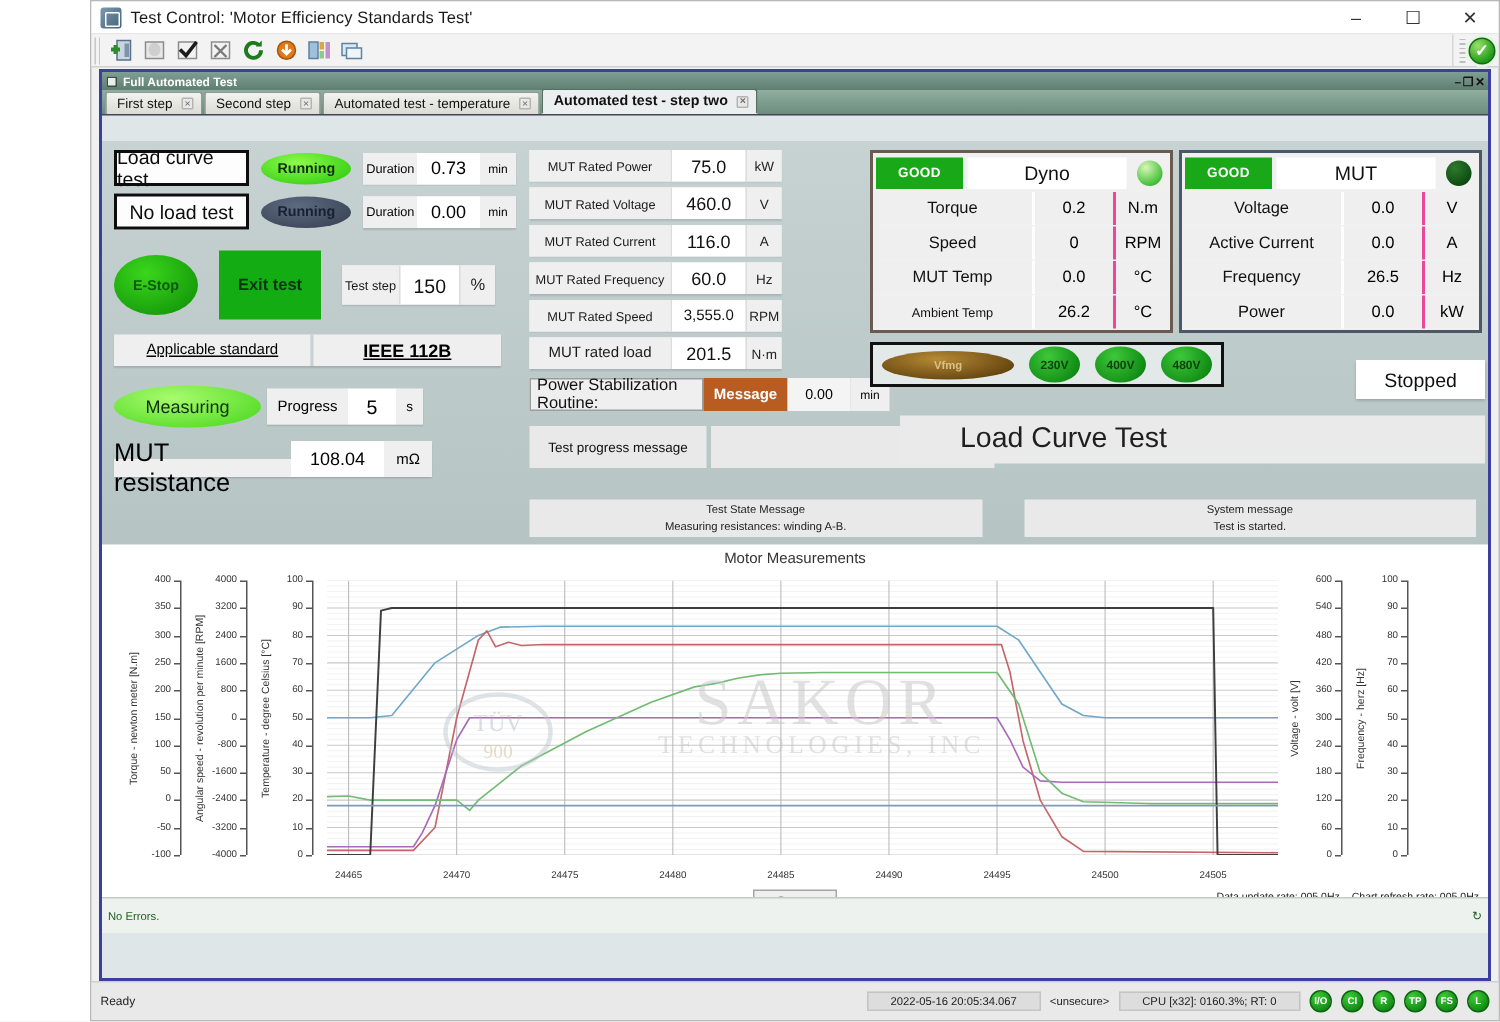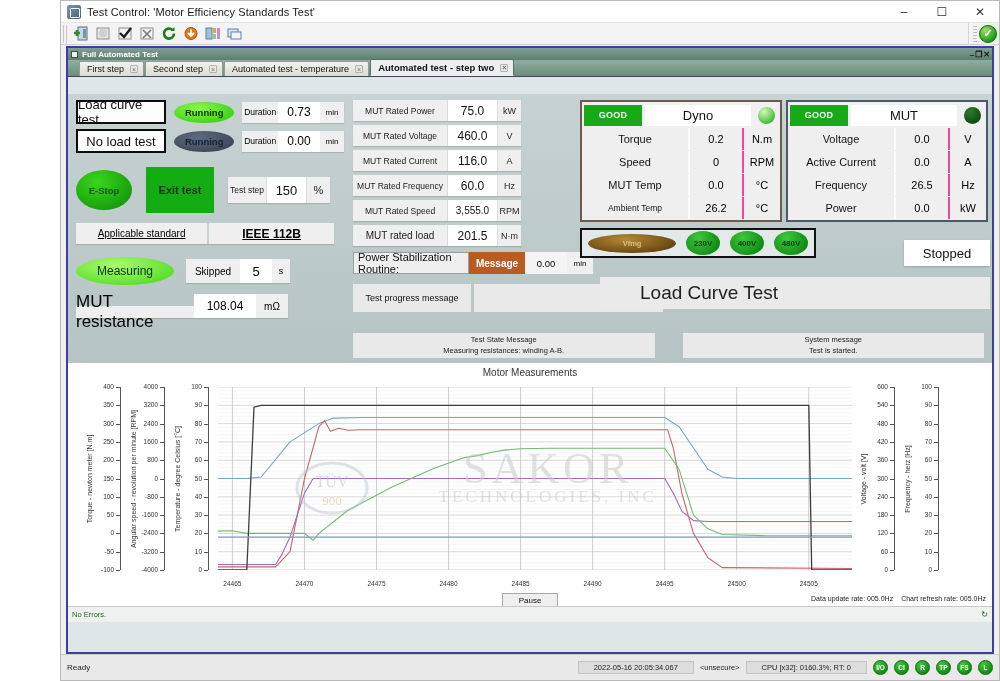--- a/index.html
+++ b/index.html
@@ -77,21 +77,21 @@
   #mdi-title .mini-box{
     width:7px;height:7px;background:#e9f0ea;border:1px solid #3c4d45;margin-right:4px;
   }
   #mdi-title .mtitle{ font-size:8px; font-weight:bold; color:#ffffff; }
   #mdi-btns { margin-left:auto; display:flex; align-items:center; gap:1px; padding-right:2px;}
   #mdi-btns span{ font-size:8px; font-weight:bold; color:#131313; line-height:9px;}
 
   
   #tabstrip {
     height:17px; background:linear-gradient(180deg,#8fae9f,#6c8d7d);
-    display:flex; align-items:flex-end; padding-left:11px; gap:1px;
+    display:flex; align-items:flex-end; padding-left:2px; gap:1px;
     border-bottom:1px solid #445; position:relative;
   }
   .tab {
     height:15px; display:flex; align-items:center; gap:6px;
     padding:0 5px 0 7px; font-size:9px; color:#111;
     background:linear-gradient(180deg,#f2f2ee,#dcdcd6);
     border:1px solid #8e9a92; border-bottom:none;
     border-radius:2px 2px 0 0;
   }
   .tab .x { font-size:7px; color:#6b6b6b; border:1px solid #b4b4b4; background:#e8e8e4;
@@ -275,21 +275,21 @@
               letter-spacing:3px; font-family:"Liberation Serif", serif; white-space:nowrap;}
   #wm-tuv   { left:18%; top:55%; transform:translate(-50%,-50%); width:74px;height:54px;
               opacity:.45; }
 
   
   #pausebar { position:absolute; left:0;right:0;bottom:12px;height:18px; background:#fff; }
   #pausebtn { position:absolute; left:50%; transform:translateX(-50%); top:1px;
               width:56px;height:15px;background:#efefef;border:1px solid #a7a7a7;
               font-size:8px;color:#111;display:flex;align-items:center;justify-content:center; }
   #rates { position:absolute; right:6px; top:3px; font-size:7px; color:#222; display:flex; gap:8px; }
-  #noerrors { position:absolute; left:0;right:0;bottom:0;height:16px;background:#eef2ef;
+  #noerrors { position:absolute; left:0;right:0;bottom:0;height:24px;background:#eef2ef;
               border-top:1px solid #c2cbc4; display:flex;align-items:center;padding:0 4px;}
   #noerrors .txt{ font-size:7.5px; color:#1d5e1d; }
   #noerrors .spin{ margin-left:auto; font-size:8px; color:#1d5e1d; }
 
   
   #statusbar {
     position:absolute; left:0; right:0; bottom:0; height:26px;
     background:#e9e9e9; border-top:1px solid #cfcfcf;
     display:flex; align-items:center; padding:0 6px; gap:6px;
   }
@@ -442,24 +442,24 @@
               <span class="val">150</span>
               <span class="unit">%</span>
             </div>
           </div>
 
           <div id="stdrow">
             <span class="a">Applicable standard</span>
             <span class="b">IEEE 112B</span>
           </div>
 
-          <div class="rowA" style="margin-top:13px;gap:12px;">
+          <div class="rowA" style="margin-top:13px;gap:4px;">
             <div id="measuring">Measuring</div>
             <div id="progress">
-              <span class="l">Skipped</span>
+              <span class="l">Progress</span>
               <span class="v">5</span>
               <span class="u">s</span>
             </div>
           </div>
 
           <div id="mutres">
             <span class="l">MUT resistance</span>
             <span class="v">108.04</span>
             <span class="u">mΩ</span>
           </div>

